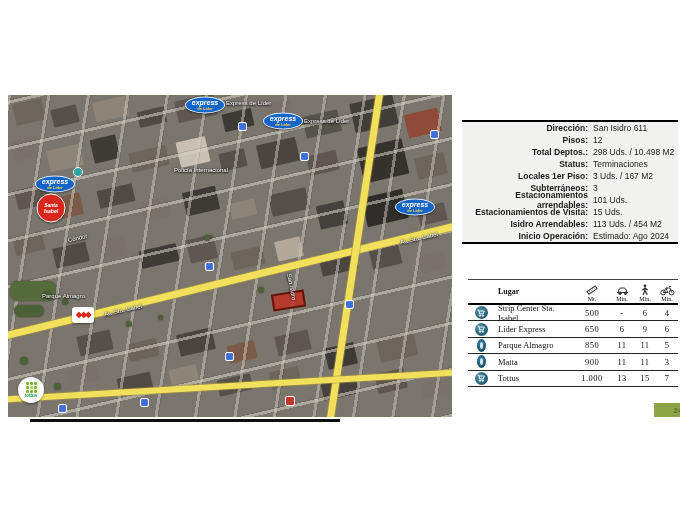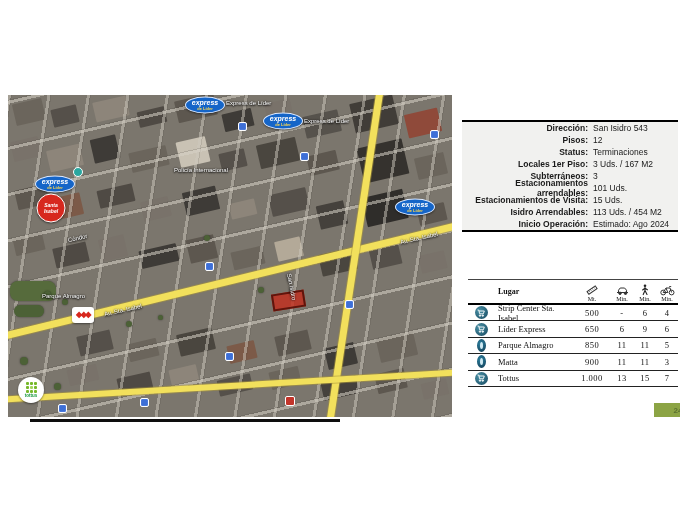--- a/index.html
+++ b/index.html
@@ -204,25 +204,29 @@
         </span>
       <span class="tword">tottus</span>
     </div>
   </div>
 
   <div class="underline"></div>
 
   <div class="info">
     <div class="irow">
         <span class="rl">Dirección:</span>
-        <span class="rv">San Isidro 543</span>
+        <span class="rv">San Isidro 611</span>
       </div>
     <div class="irow">
         <span class="rl">Pisos:</span>
         <span class="rv">12</span>
+      </div>
+    <div class="irow">
+        <span class="rl">Total Deptos.:</span>
+        <span class="rv">298 Uds. / 10.498 M2</span>
       </div>
     <div class="irow">
         <span class="rl">Status:</span>
         <span class="rv">Terminaciones</span>
       </div>
     <div class="irow">
         <span class="rl">Locales 1er Piso:</span>
         <span class="rv">3 Uds. / 167 M2</span>
       </div>
     <div class="irow">

